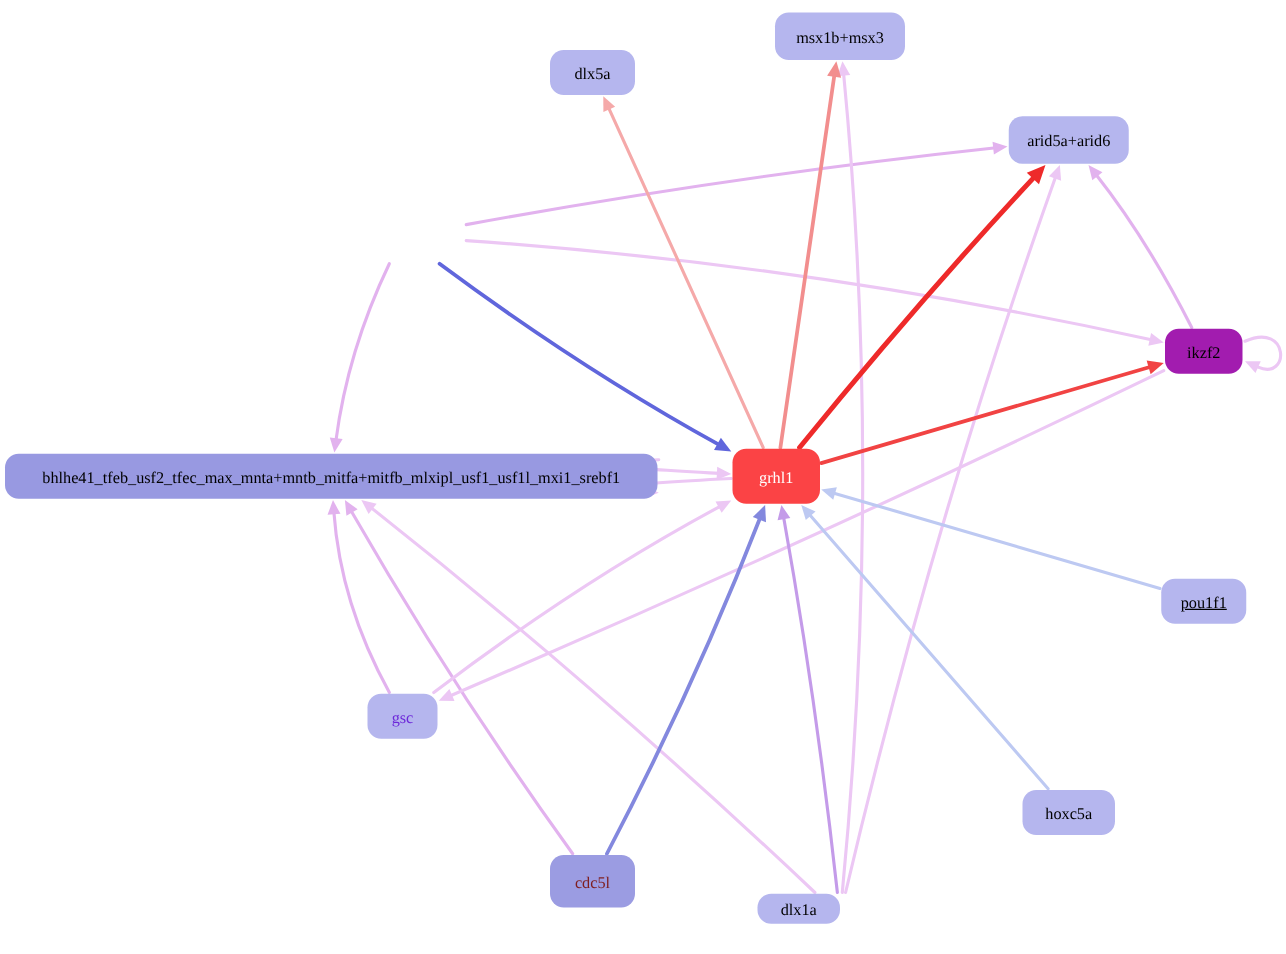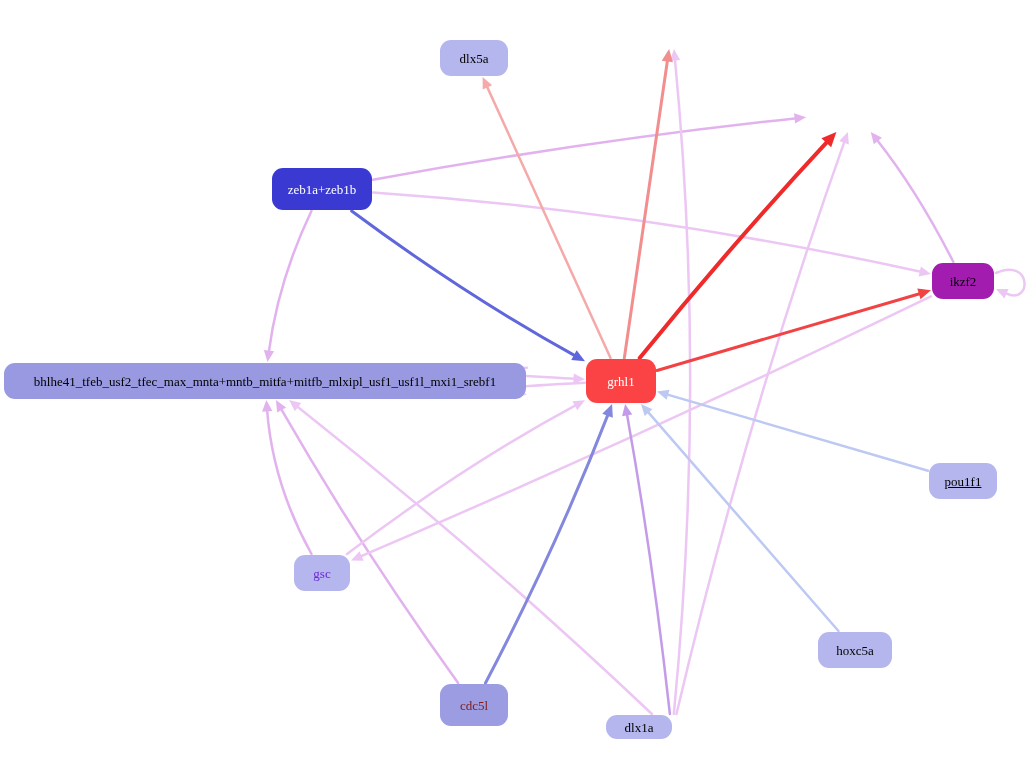--- a/index.html
+++ b/index.html
@@ -101,22 +101,25 @@
       <polygon points="669.1022727272727,49 672.9069776559738,62.28281297035826 661.6841608830455,60.65677985837147" fill="#f28e8e"></polygon>
       <path stroke="#f14343" stroke-width="3" d="M 657 370.4736842105263 Q 792 331 921.3251032273947 293.1856423311711"></path>
       <polygon points="931,290.3567251461988 920.4976449507903,299.33500106200466 917.3151131176965,288.4507421928237" fill="#f14343"></polygon>
       <path stroke="#ee2a2a" stroke-width="4" d="M 639.686219615284 358 Q 733.4730915359917 242.5620944959928 828.3171478331616 140.6666476590337"></path>
       <polygon points="836.3840442843481,132 831.1754130285714,147.37093882758455 821.4254344121586,138.29568031999975" fill="#ee2a2a"></polygon>
     </svg>
   <div class="node-layer">
       <div class="node" style="left: 440px; top: 40px; width: 68px; height: 36px; background: rgb(181, 182, 238); color: rgb(0, 0, 0);">
         <span>dlx5a</span>
       </div>
-      <div class="node" style="left: 272px; top: 168px; width: 100px; height: 42px; background: rgb(58, 58, 210); color: rgb(255, 255, 255);">
-        <span>zeb1a+zeb1b</span>
+      <div class="node" style="left: 620px; top: 10px; width: 104px; height: 38px; background: rgb(181, 182, 238); color: rgb(0, 0, 0);">
+        <span>msx1b+msx3</span>
+      </div>
+      <div class="node" style="left: 807px; top: 93px; width: 96px; height: 38px; background: rgb(181, 182, 238); color: rgb(0, 0, 0);">
+        <span>arid5a+arid6</span>
       </div>
       <div class="node" style="left: 932px; top: 263px; width: 62px; height: 36px; background: #a21caf; color: rgb(0, 0, 0);">
         <span>ikzf2</span>
       </div>
       <div class="node" style="left: 586px; top: 359px; width: 70px; height: 44px; background: rgb(251, 67, 69); color: rgb(255, 255, 255);">
         <span>grhl1</span>
       </div>
       <div class="node" style="left: 4px; top: 363px; width: 522px; height: 36px; background: rgb(152, 153, 225); color: rgb(0, 0, 0);">
         <span>bhlhe41_tfeb_usf2_tfec_max_mnta+mntb_mitfa+mitfb_mlxipl_usf1_usf1l_mxi1_srebf1</span>
       </div>

